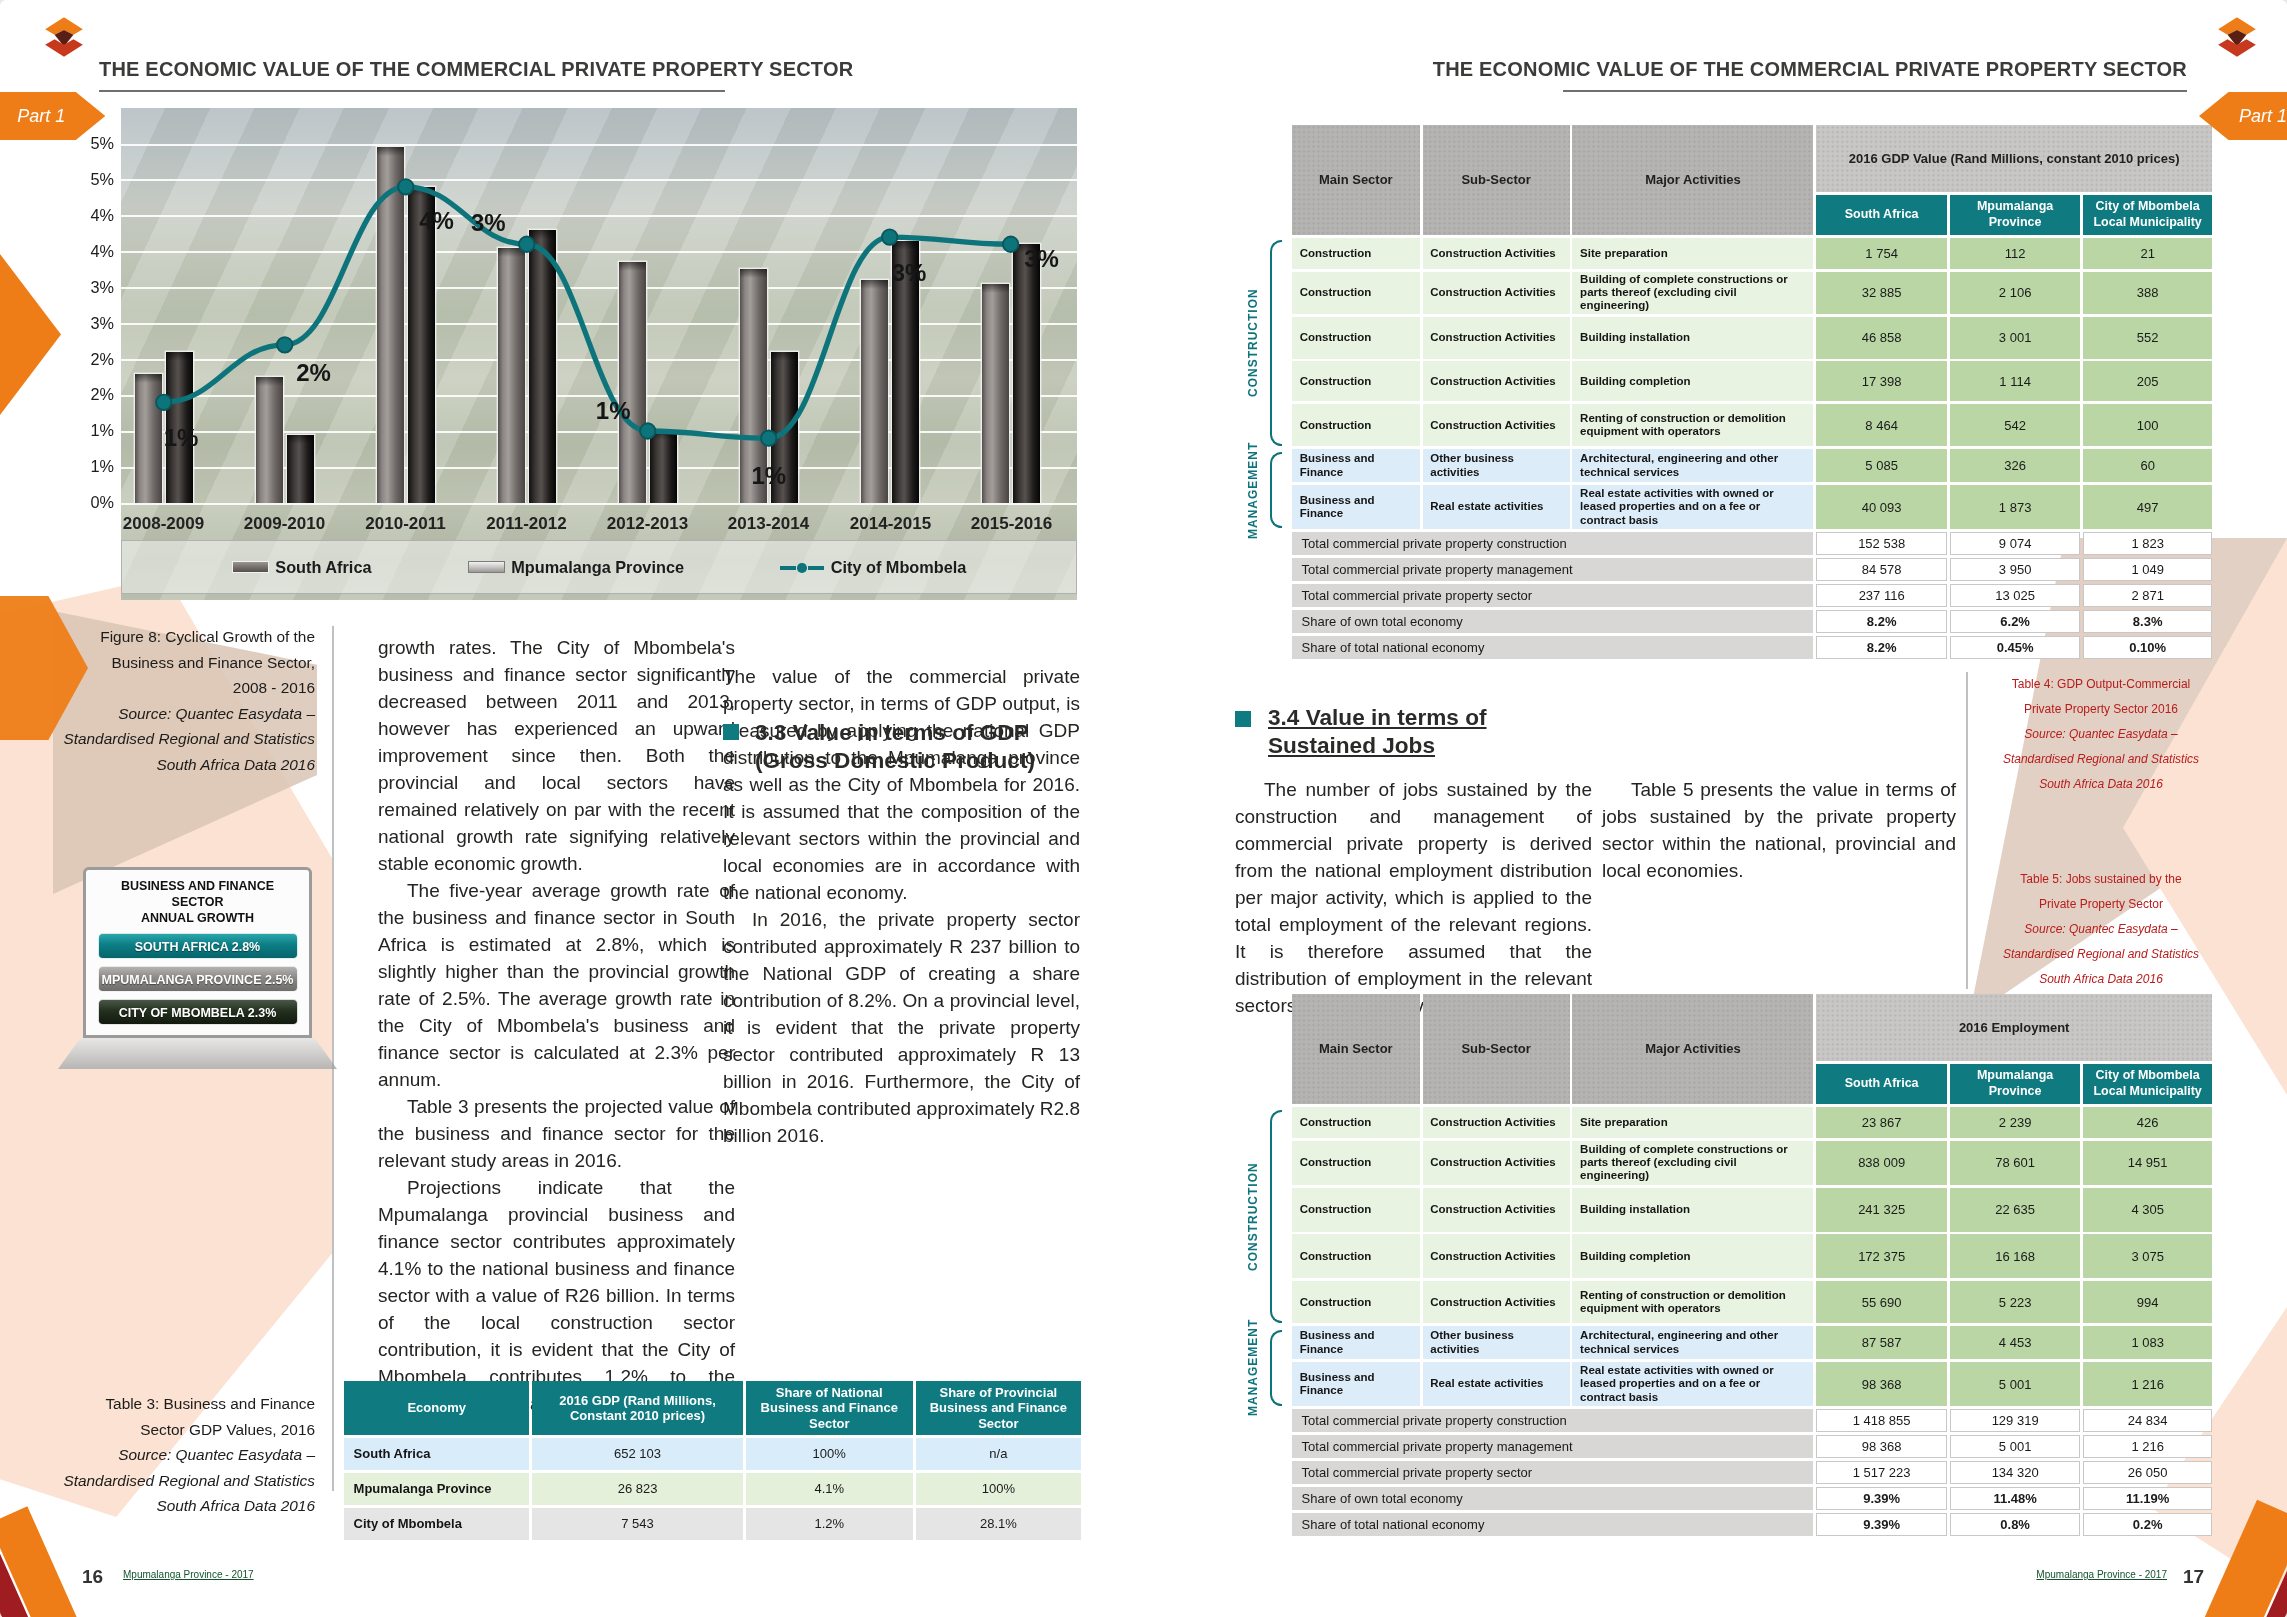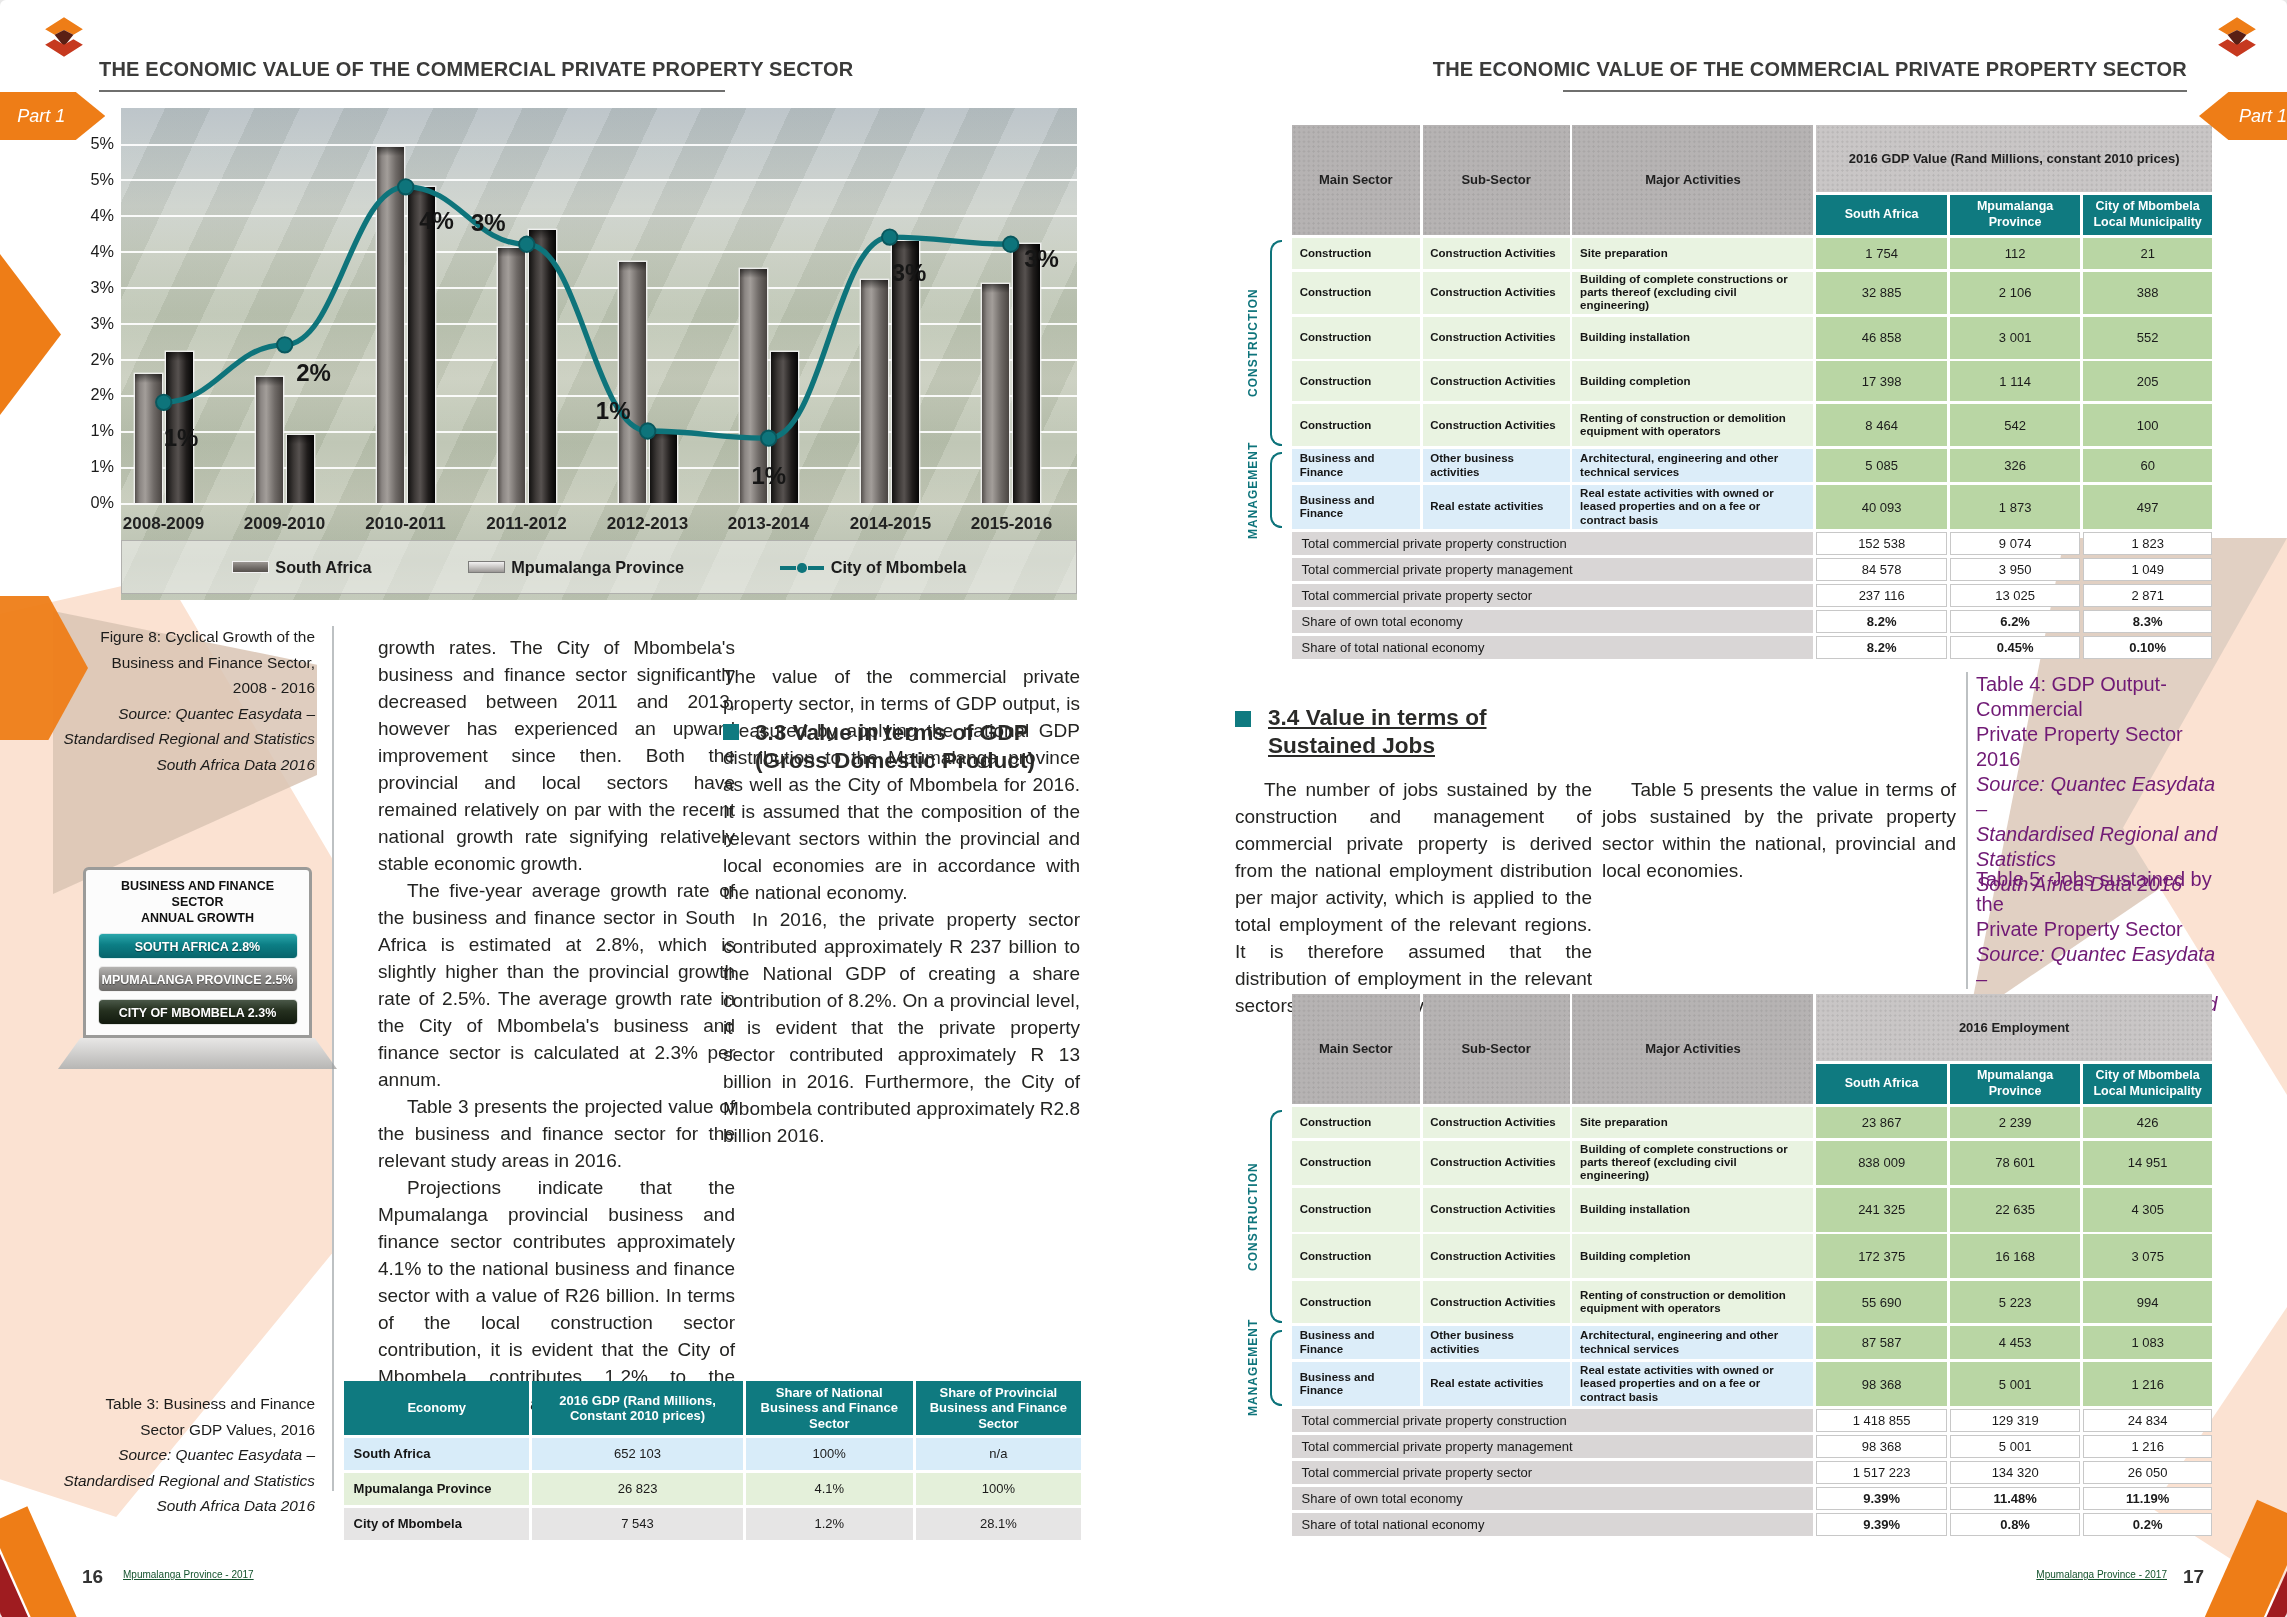--- a/index.html
+++ b/index.html
@@ -44,21 +44,21 @@
   .sw{width:35px;height:10.6px;display:inline-block;}
   .sw-sa{background:linear-gradient(180deg,#9a9591,#6e6965 60%,#55504c);border:1px solid #f2f2f2;}
   .sw-mp{background:linear-gradient(180deg,#f2f2f2,#c9c7c5 50%,#9a9795);border:1px solid #7c7c7a;}
   .lineSw{position:relative;width:44px;height:11.5px;}
   .lineSw::before{content:'';position:absolute;left:0;top:4.8px;width:16.3px;height:3.8px;background:#0e747b;}
   .lineSw::after{content:'';position:absolute;right:0;top:4.8px;width:16.3px;height:3.8px;background:#0e747b;}
   .lineSw .dot{position:absolute;left:17.3px;top:1.9px;width:9.6px;height:9.6px;border-radius:50%;background:#0e747b;}
 
   
   .capR{position:absolute;text-align:right;z-index:2;font-size:15.4px;line-height:25.5px;color:#1c1c1b;}
-  .capL2{position:absolute;text-align:left;z-index:2;font-size:20px;line-height:25px;color:#701a75;}
+  .capL2{position:absolute;text-align:center;z-index:2;font-size:12px;line-height:25px;color:#b91c1c;}
   .cap-src{font-style:italic;}
 
   
   #laptopScreen{position:absolute;left:83px;top:867px;width:229px;height:171px;z-index:2;
     border:3.8px solid #9b9b99;border-radius:5.8px 5.8px 0 0;background:#fcfcfc;padding:7.7px 11.5px;box-sizing:border-box;}
   .info-title{font-size:12.5px;font-weight:bold;text-align:center;line-height:16.3px;color:#111;}
   .pill{height:26px;margin-top:6.7px;border-radius:4.8px;border:1.4px solid rgba(255,255,255,.85);
     color:#fff;font-size:12.5px;font-weight:bold;text-align:center;line-height:26px;
     text-shadow:0 1px 1px rgba(0,0,0,.45);box-sizing:border-box;}
   .pill-teal{background:linear-gradient(180deg,#2aa7ab,#0c7e85 45%,#07646b);}

